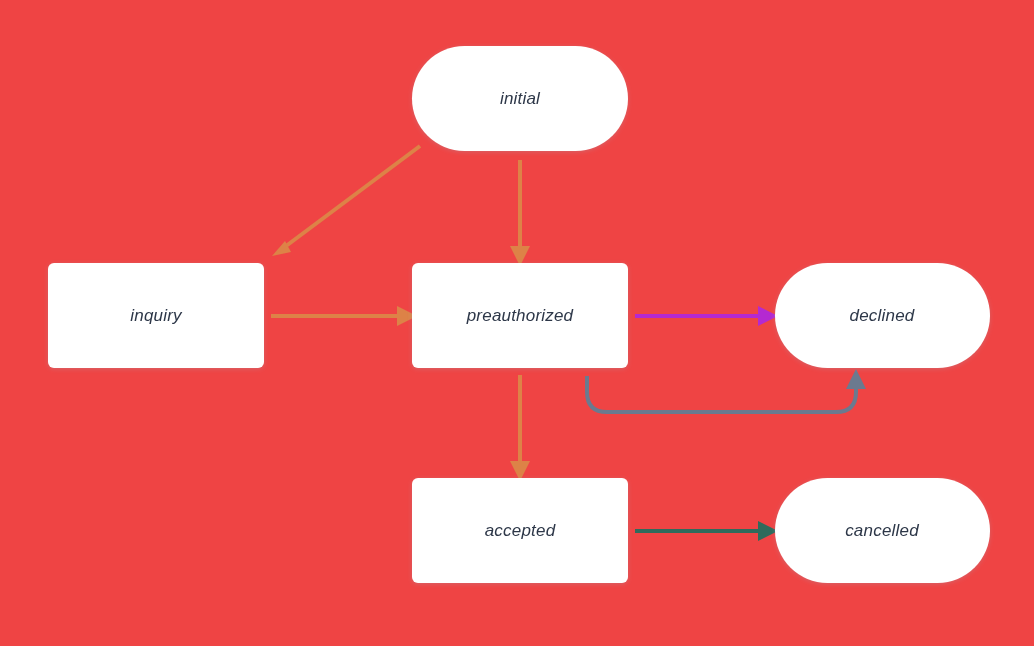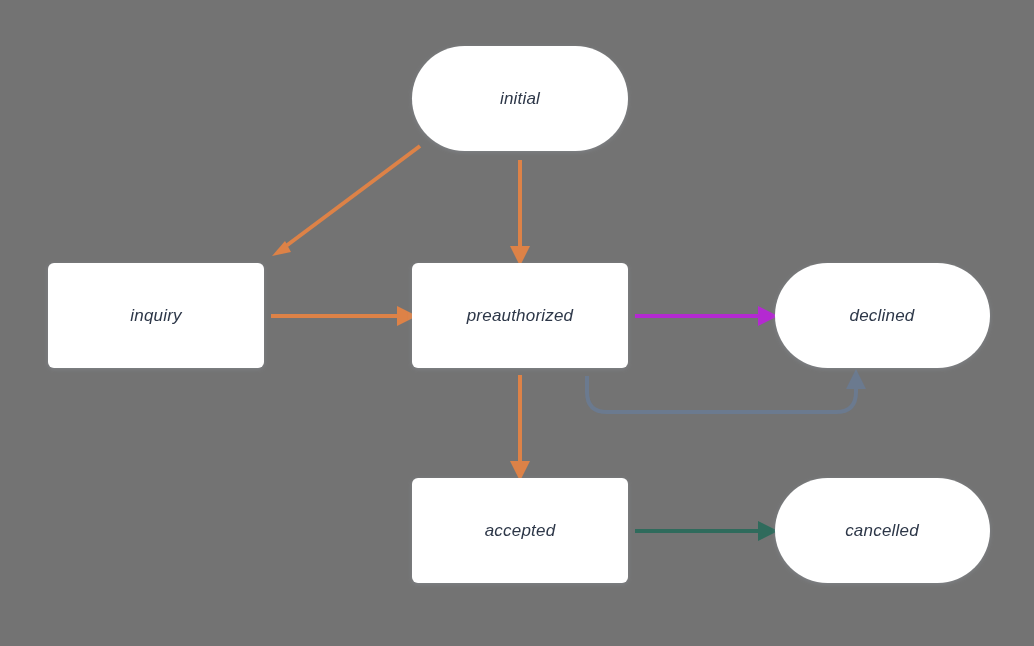--- a/index.html
+++ b/index.html
@@ -11,21 +11,21 @@
   body {
     width: 1034px;
     height: 646px;
     overflow: hidden;
     font-family: "Liberation Sans", sans-serif;
   }
   #diagram-canvas {
     position: relative;
     width: 1034px;
     height: 646px;
-    background: #737373;
+    background: #ef4444;
   }
   svg.diagram-svg {
     position: absolute;
     top: 0;
     left: 0;
     width: 1034px;
     height: 646px;
     display: block;
   }
   .node-shape {

